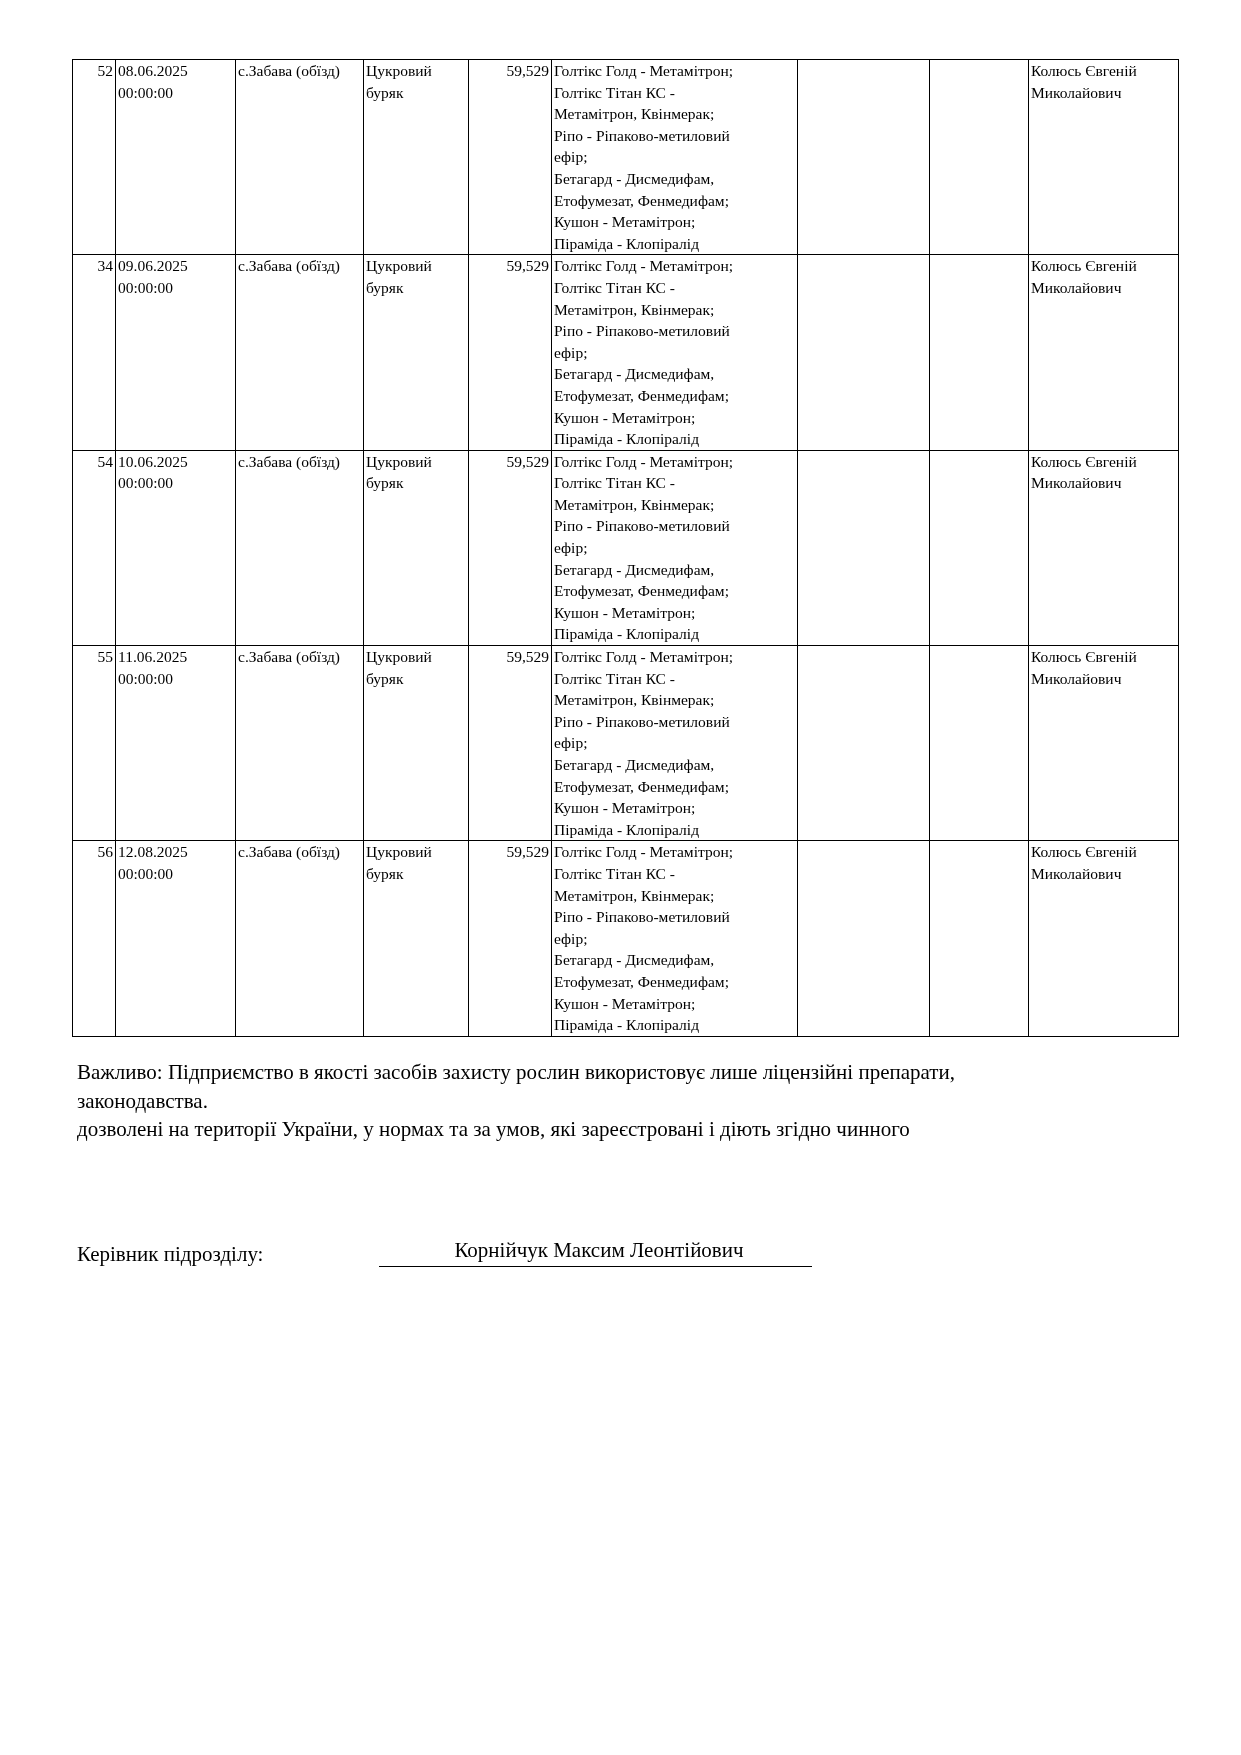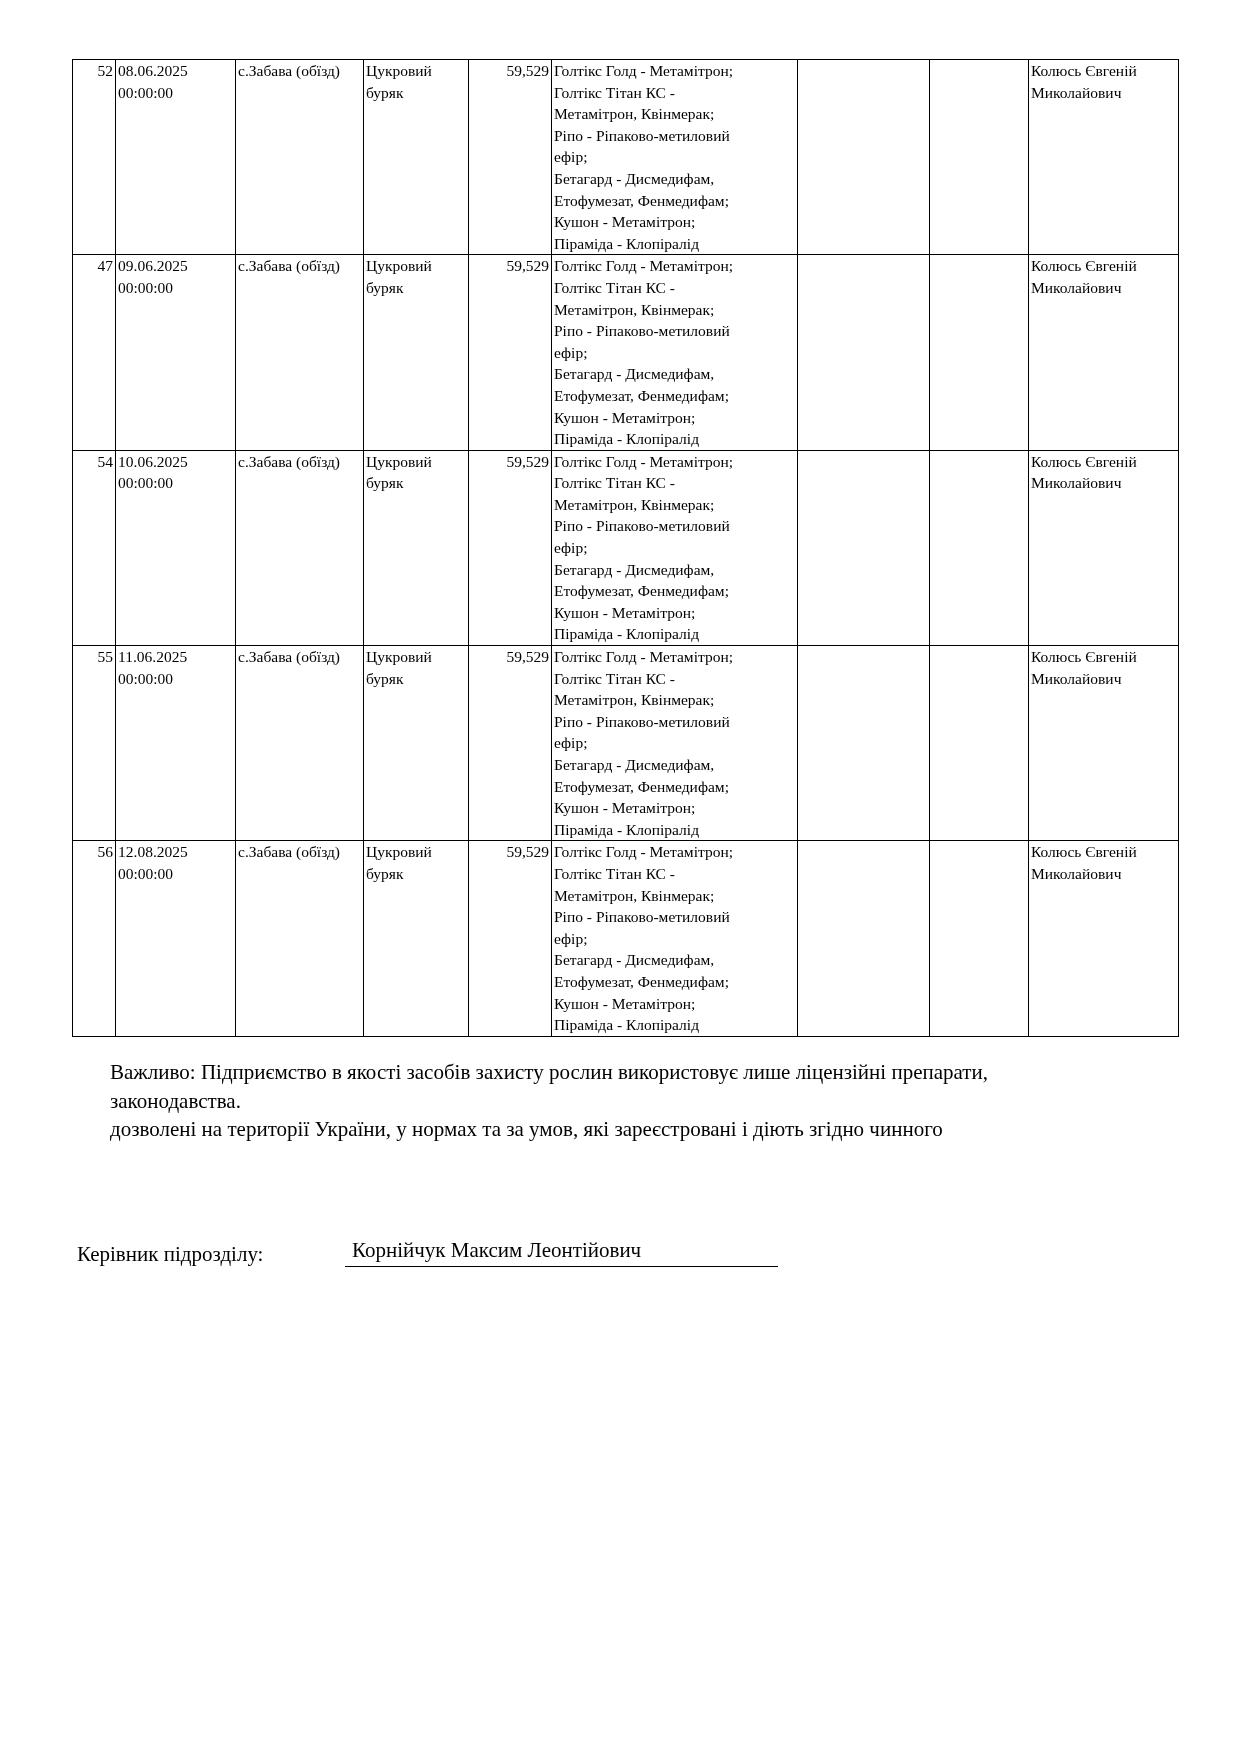--- a/index.html
+++ b/index.html
@@ -24,32 +24,32 @@
   col.c-place { width: 128px; }
   col.c-crop { width: 105px; }
   col.c-area { width: 83px; }
   col.c-prep { width: 246px; }
   col.c-e1 { width: 132px; }
   col.c-e2 { width: 99px; }
   col.c-resp { width: 150px; }
   .line { display: block; white-space: nowrap; }
   .notes {
     position: absolute; left: 77px; top: 1058px; width: 1100px;
-    font-size: 21px; line-height: 28.5px; margin-left: 33px;
+    font-size: 21px; line-height: 28.5px;
   }
   .notes p { margin: 0; }
   .signature {
     position: absolute; left: 77px; top: 1236px;
     font-size: 21px; line-height: 28px;
   }
   .sig-label { position: absolute; left: 0; top: 4px; white-space: nowrap; }
   .sig-name {
-    position: absolute; left: 268px; top: 0; width: 433px;
+    position: absolute; left: 302px; top: 0; width: 433px;
     border-bottom: 1.5px solid #000; white-space: nowrap;
-    padding-left: 7px; box-sizing: border-box; height: 31px;
+    padding-left: 7px; box-sizing: border-box; height: 31px; text-align: center;
   }
 </style>
 </head>
 <body>
 
 <div class="page">
 
   <table class="schedule">
     <colgroup>
       <col class="c-num">
@@ -87,21 +87,21 @@
             <span class="line">Піраміда - Клопіралід</span>
           </td>
           <td></td>
           <td></td>
           <td>
             <span class="line">Колюсь Євгеній</span>
             <span class="line">Миколайович</span>
           </td>
         </tr>
         <tr>
-          <td class="num">47</td>
+          <td class="num">34</td>
           <td>
             <span class="line">09.06.2025</span>
             <span class="line">00:00:00</span>
           </td>
           <td>с.Забава (обїзд)</td>
           <td>
             <span class="line">Цукровий</span>
             <span class="line">буряк</span>
           </td>
           <td class="area">59,529</td>

